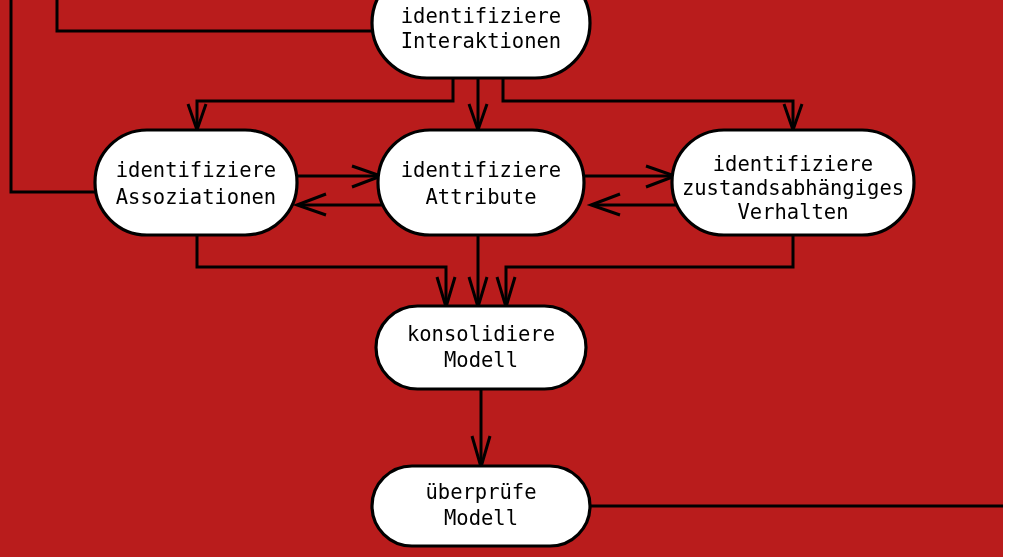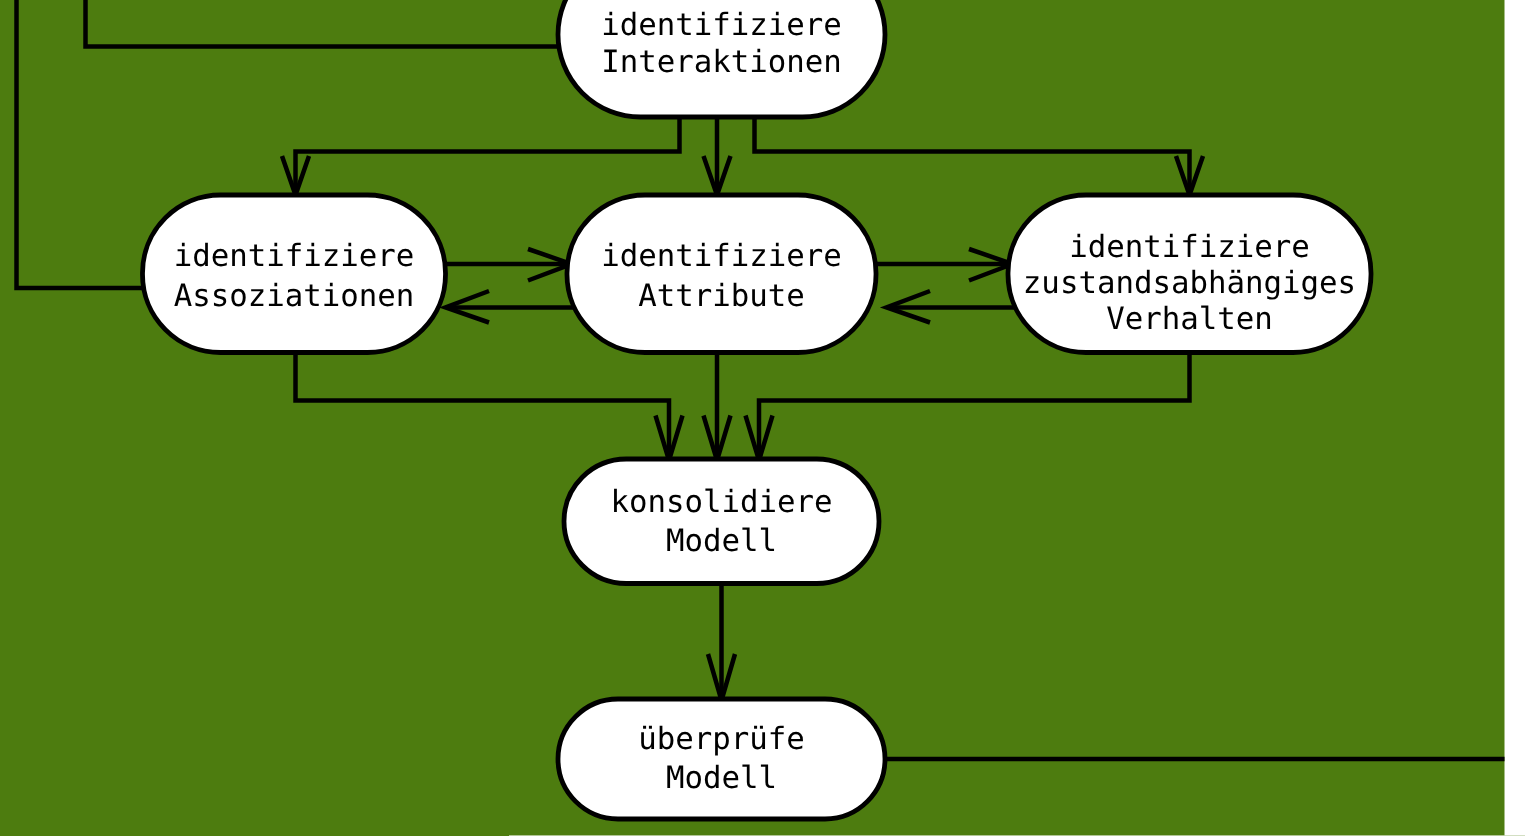--- a/index.html
+++ b/index.html
@@ -4,21 +4,21 @@
 <style>
   html, body {
     margin: 0;
     padding: 0;
     background: #ffffff;
   }
   #diagram-root {
     position: relative;
     width: 1003px;
     height: 557px;
-    background: #4d7c0f;
+    background: #b91c1c;
     overflow: hidden;
     font-family: "DejaVu Sans Mono", "Liberation Mono", monospace;
   }
   #flow-svg {
     position: absolute;
     top: 0;
     left: 0;
     width: 1024px;
     height: 557px;
   }

